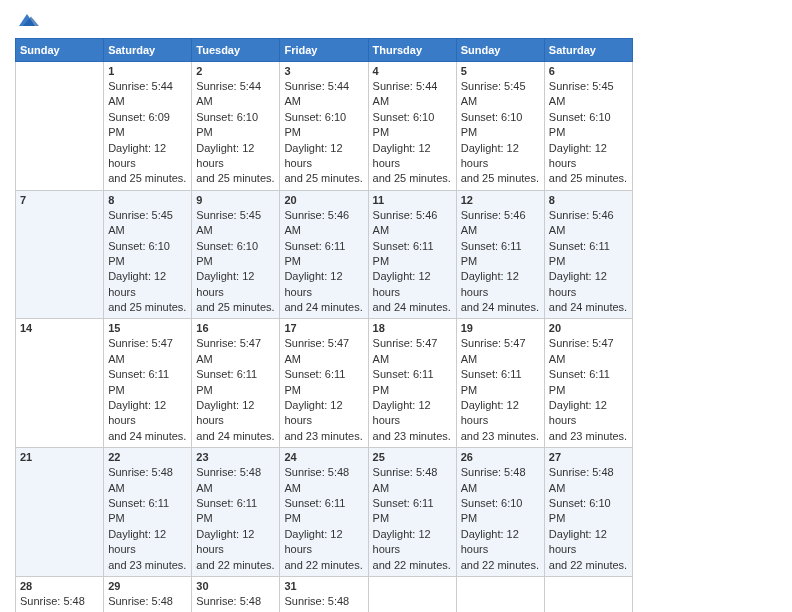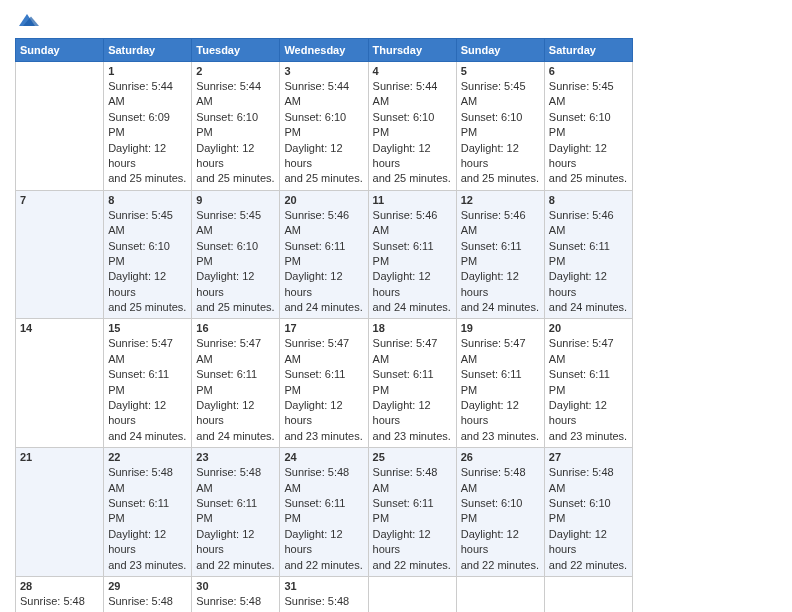--- a/index.html
+++ b/index.html
@@ -114,21 +114,21 @@
       <div class="location"></div>
     </div>
   </div>
 
   <table>
     <thead>
       <tr>
       <th>Sunday</th>
           <th>Saturday</th>
           <th>Tuesday</th>
-          <th>Wednesday</th>
+          <th>Friday</th>
           <th>Thursday</th>
           <th>Sunday</th>
           <th>Saturday</th>
         </tr>
     </thead>
     <tbody>
     <tr>
           <td class="empty-cell"></td>
           <td>
             <span class="day-number">1</span>

